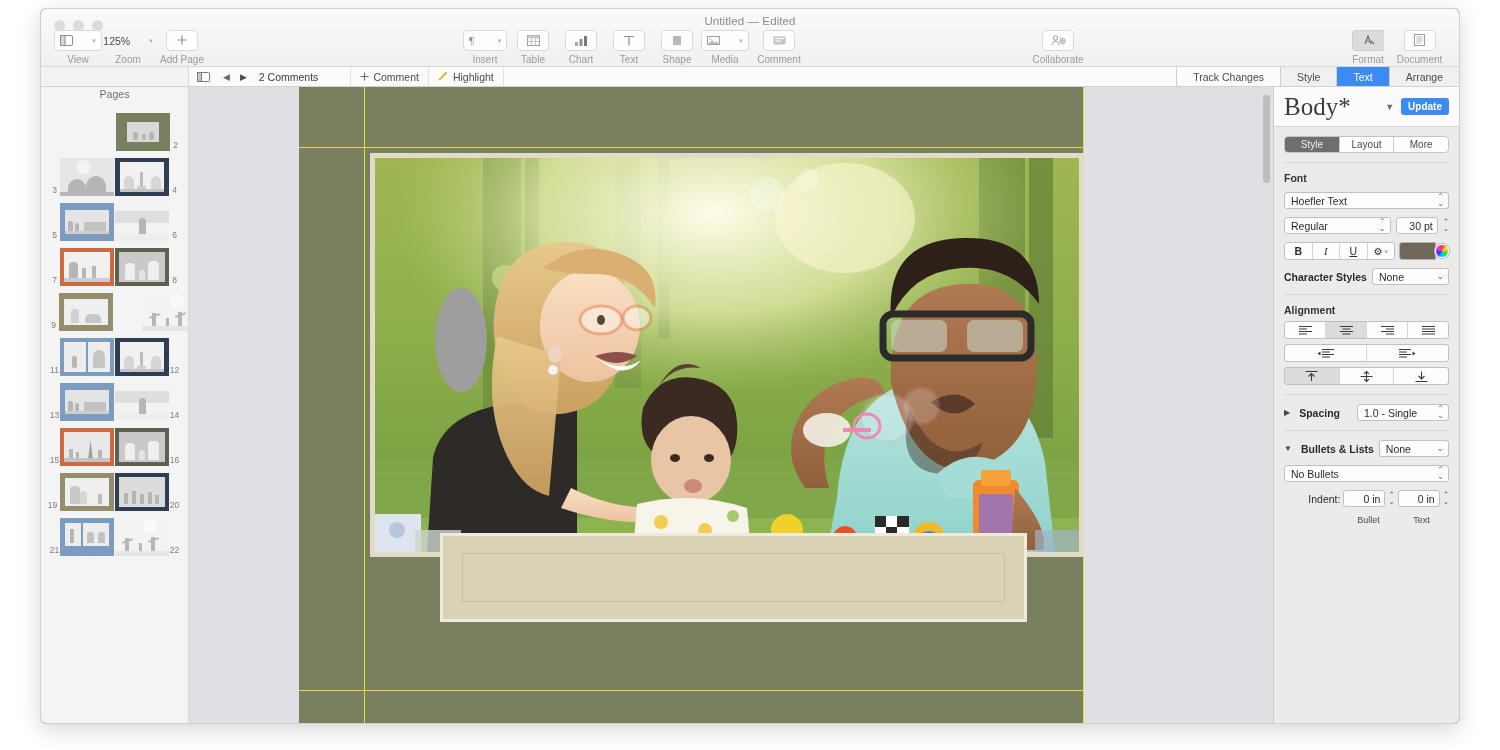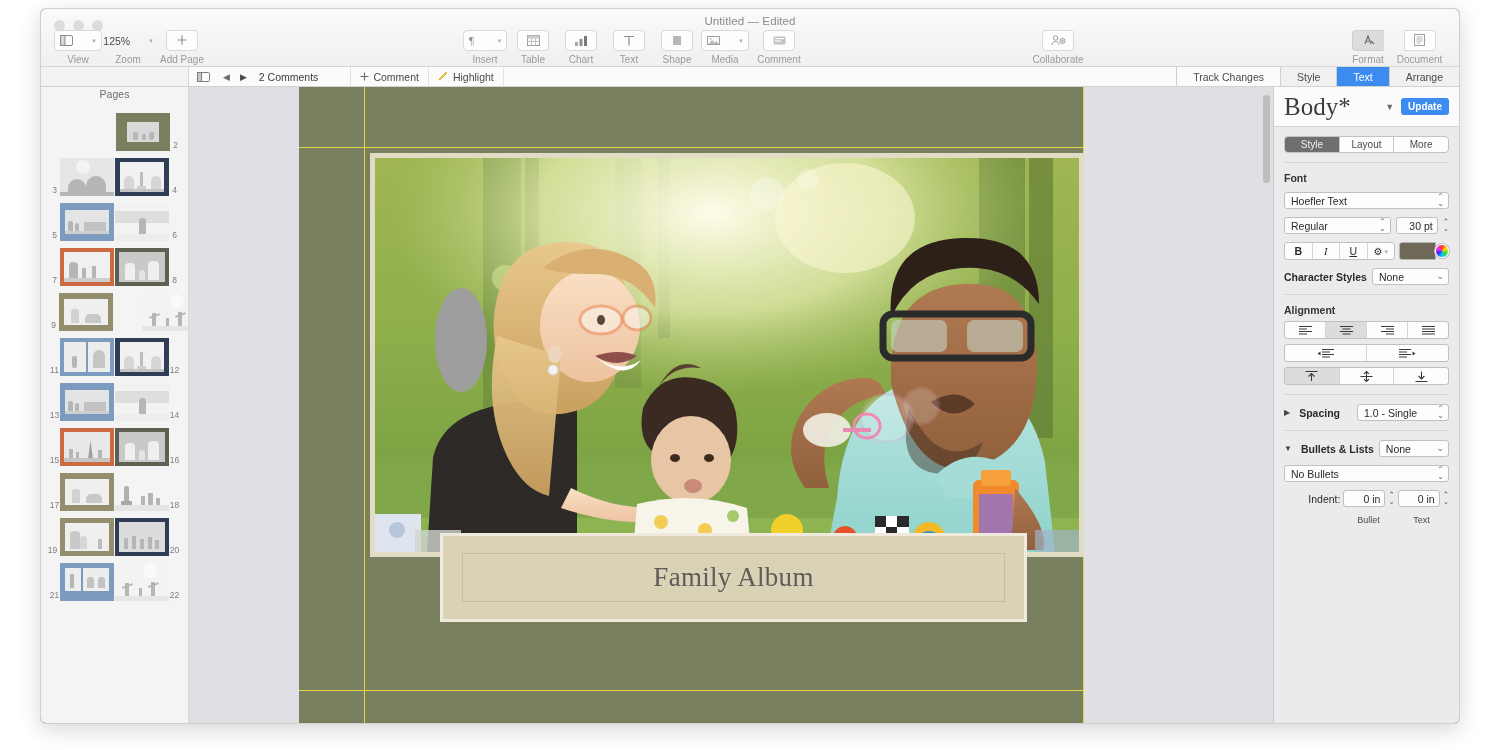--- a/index.html
+++ b/index.html
@@ -597,43 +597,20 @@
             </div>
             <div class="tcell" style="margin-left: 1px;">
               <div class="thumb">
                 <div class="frm" style="background:#5f5f52"></div>
        <div class="inner" style="left:4px;top:4px;right:4px;bottom:4px;background:#c9c9c9"></div>
        <div class="silh" style="left:10px;bottom:6px;width:10px;height:17px;background:#efefef;border-radius:4px 4px 0 0"></div>
        <div class="silh" style="left:24px;bottom:6px;width:6px;height:10px;background:#e4e4e4;border-radius:3px 3px 0 0"></div>
        <div class="silh" style="left:33px;bottom:6px;width:11px;height:19px;background:#efefef;border-radius:4px 4px 0 0"></div>
               </div>
               <div class="tnum">16</div>
-            </div>
-          </div>
-          <div class="trow">
-            <div class="tcell" style="justify-content: flex-end;">
-              <div class="tnum">17</div>
-              <div class="thumb">
-                <div class="frm" style="background:#948e6d"></div>
-       <div class="inner" style="left:5px;top:6px;right:5px;bottom:6px;background:#efefef"></div>
-       <div class="silh" style="left:12px;bottom:8px;width:8px;height:14px;background:#d2d2d2;border-radius:3px 3px 0 0"></div>
-       <div class="silh" style="left:26px;bottom:8px;width:16px;height:9px;background:#c8c8c8;border-radius:5px 5px 0 0"></div>
-              </div>
-            </div>
-            <div class="tcell" style="margin-left: 1px;">
-              <div class="thumb">
-                <div class="frm" style="background:#f4f4f4"></div>
-       <div class="silh" style="left:9px;bottom:5px;width:5px;height:20px;background:#b0b0b0;border-radius:2px 2px 0 0"></div>
-       <div class="silh" style="left:6px;bottom:5px;width:11px;height:5px;background:#a8a8a8"></div>
-       <div class="silh" style="left:26px;bottom:5px;width:4px;height:10px"></div>
-       <div class="silh" style="left:33px;bottom:5px;width:5px;height:13px"></div>
-       <div class="silh" style="left:41px;bottom:5px;width:4px;height:8px"></div>
-       <div class="inner" style="left:0;bottom:0;right:0;height:6px;background:#e4e4e4"></div>
-              </div>
-              <div class="tnum">18</div>
             </div>
           </div>
           <div class="trow">
             <div class="tcell" style="justify-content: space-between;">
               <div class="tnum">19</div>
               <div class="thumb">
                 <div class="frm" style="background:#948e6d"></div>
        <div class="inner" style="left:5px;top:5px;right:5px;bottom:5px;background:#efefef"></div>
        <div class="silh" style="left:10px;bottom:7px;width:10px;height:18px;background:#c9c9c9;border-radius:4px 4px 0 0"></div>
        <div class="silh" style="left:20px;bottom:7px;width:7px;height:13px;background:#d6d6d6;border-radius:3px 3px 0 0"></div>
@@ -799,21 +776,20 @@
               <rect x="0" y="356" width="46" height="38" fill="#dfe5ef"></rect>
               <circle cx="22" cy="372" r="8" fill="#b8c6dd"></circle>
               <rect x="40" y="372" width="46" height="22" fill="#cfd6cf" opacity="0.8"></rect>
               <rect x="660" y="372" width="44" height="22" fill="#9fb4c8" opacity="0.7"></rect>
             </svg>
           </div>
         </div>
 
         <div class="capFrame">
           <div class="capInner"></div>
-          <div class="capText">Family Album</div>
         </div>
       </div>
       <div class="vscroll"></div>
     </div>
 
     <div class="fmt">
       <div class="fmt-hd">
         <div class="styleName">Body*</div>
         <span class="hd-chev">▼</span>
         <span class="updBtn">Update</span>

